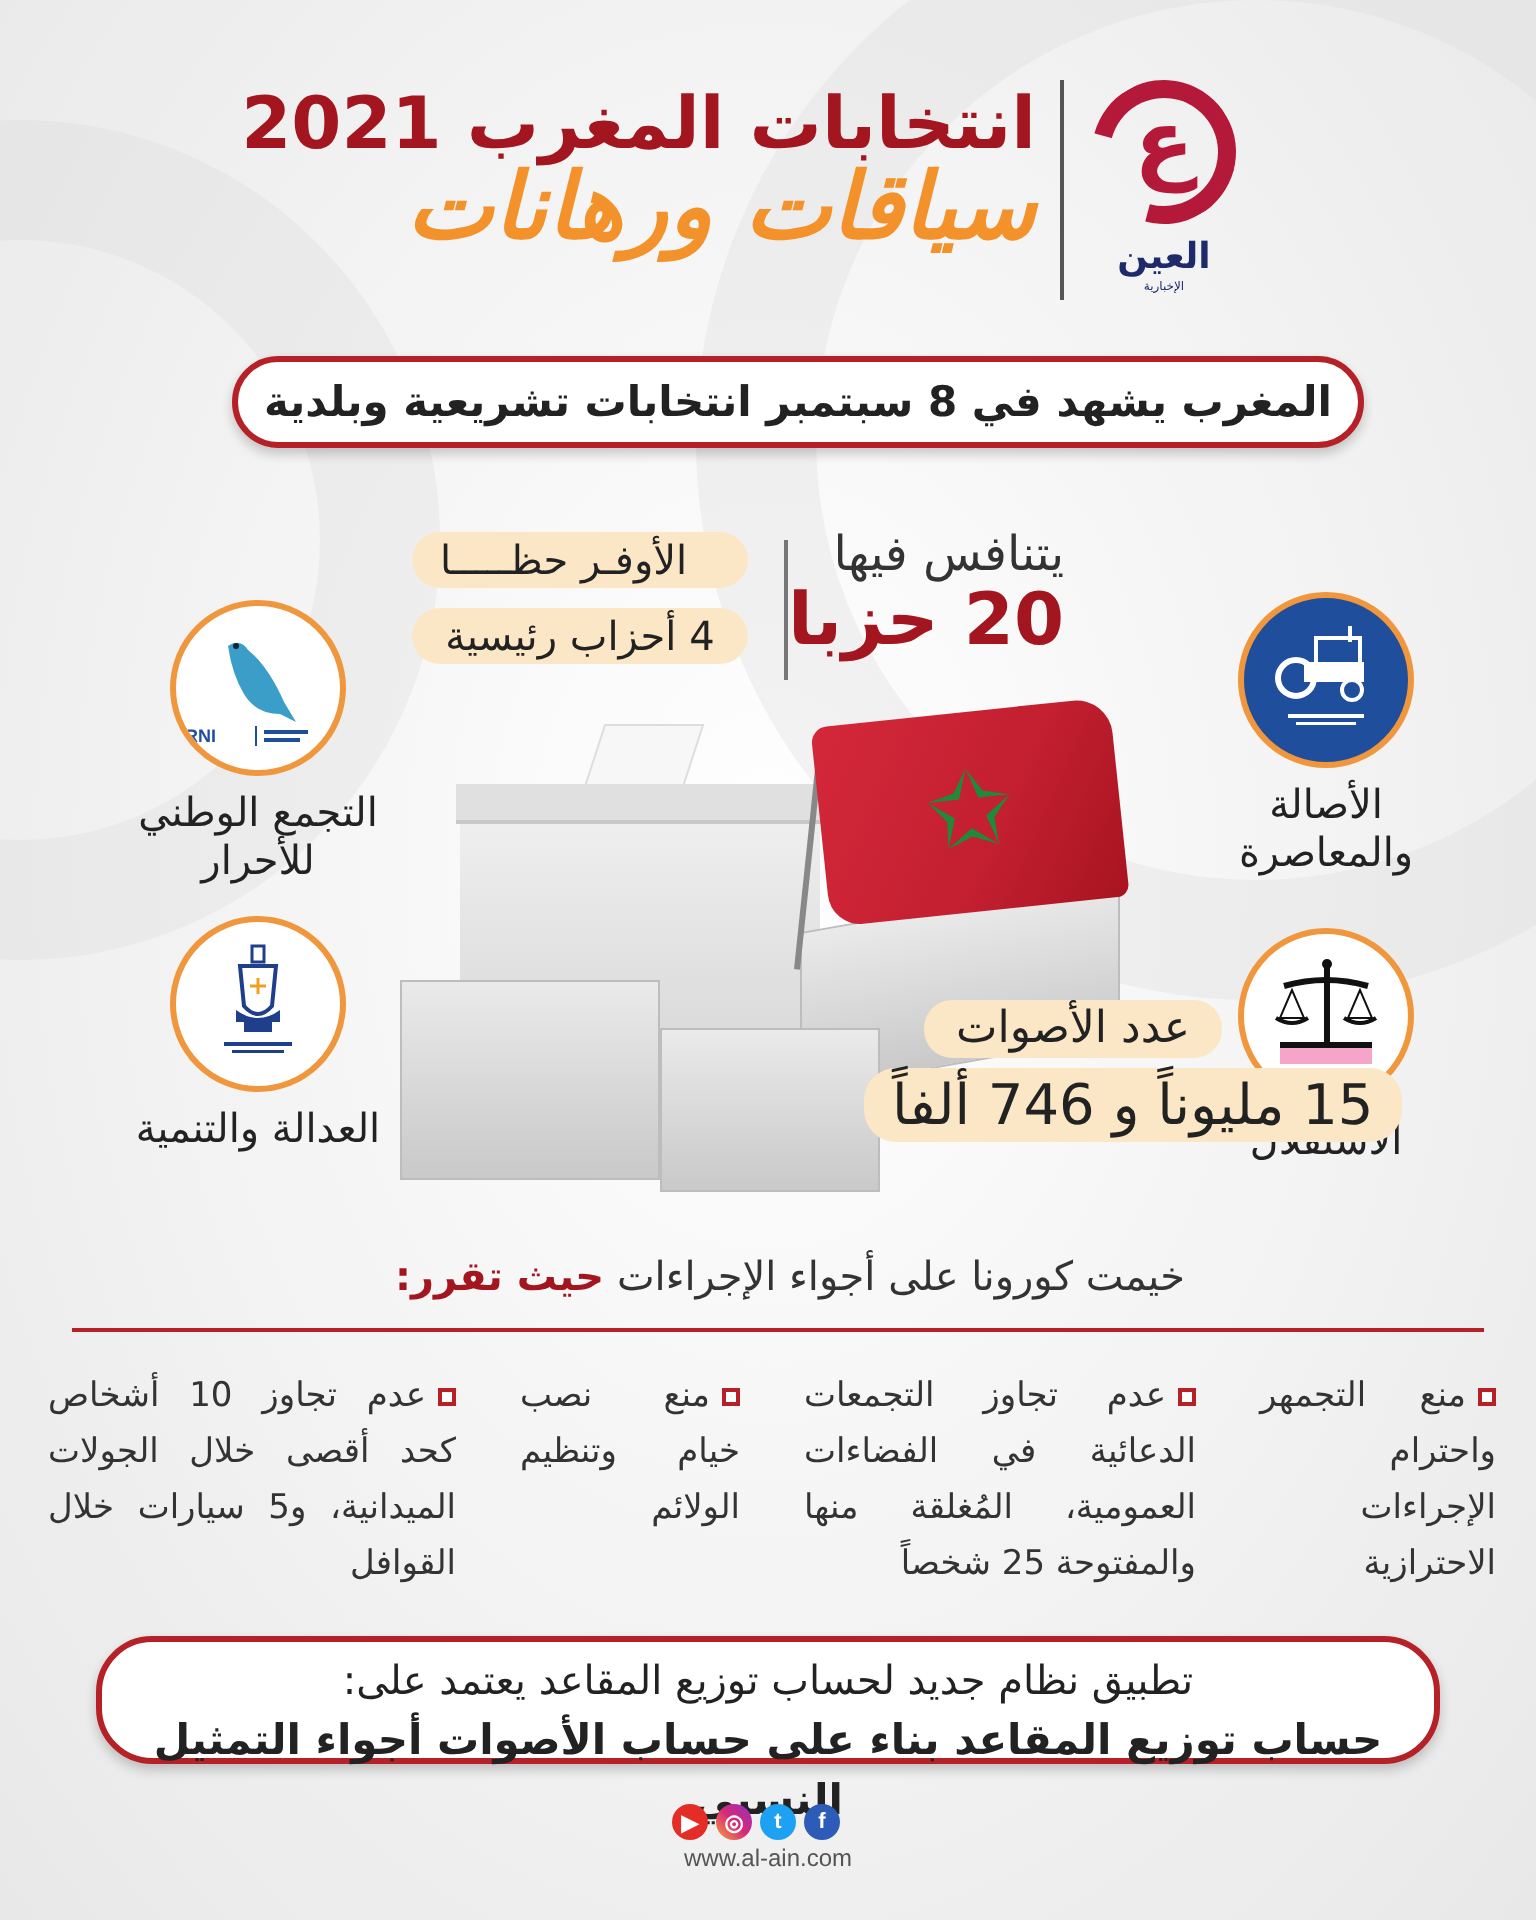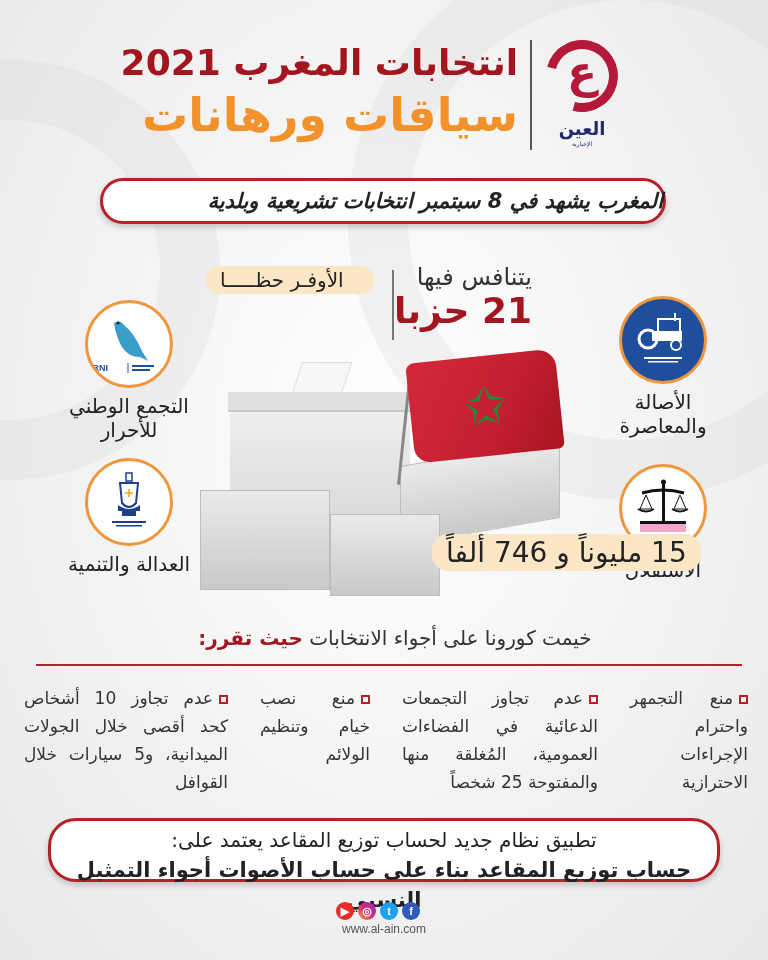--- a/index.html
+++ b/index.html
@@ -12,25 +12,25 @@
 
   
   .logo { position: absolute; left: 540px; top: 40px; width: 84px; height: 110px; }
   .logo-ring { position: absolute; left: 6px; top: 0; width: 72px; height: 72px; border-radius: 50%;
     border: 9px solid #b5193a; border-left-color: transparent; transform: rotate(-30deg); }
   .logo-glyph { position: absolute; left: 18px; top: 6px; width: 48px; font-size: 44px; font-weight: bold; color: #b5193a; text-align: center; direction: ltr; }
   .logo-text { position: absolute; left: 6px; top: 78px; width: 72px; text-align: center; font-size: 18px; font-weight: bold; color: #1f2a6b; }
   .logo-sub { position: absolute; left: 6px; top: 100px; width: 72px; text-align: center; font-size: 6px; color: #1f2a6b; }
   .header-divider { position: absolute; left: 530px; top: 40px; width: 2px; height: 110px; background: #555; }
   .title1 { position: absolute; right: 250px; top: 42px; font-size: 36px; font-weight: bold; color: #a4161f; white-space: nowrap; }
-  .title2 { position: absolute; right: 250px; top: 88px; font-size: 46px; font-weight: bold; color: #f3922a; white-space: nowrap; }
-
-  
-  .pill-banner { position: absolute; left: 100px; top: 178px; width: 566px; height: 46px; border: 3px solid #b62128;
-    border-radius: 24px; background: #fff; box-shadow: 0 3px 6px rgba(0,0,0,0.2); display: flex; align-items: center; justify-content: flex-start; font-style: italic; }
+  .title2 { position: absolute; right: 250px; top: 76px; font-size: 46px; font-weight: bold; color: #f3922a; white-space: nowrap; font-style: italic; }
+
+  
+  .pill-banner { position: absolute; left: 116px; top: 178px; width: 566px; height: 46px; border: 3px solid #b62128;
+    border-radius: 24px; background: #fff; box-shadow: 0 3px 6px rgba(0,0,0,0.2); display: flex; align-items: center; justify-content: center; }
   .pill-banner span { font-size: 21px; font-weight: bold; color: #222; }
 
   
   .compete-small { position: absolute; right: 236px; top: 263px; font-size: 24px; color: #333; }
   .compete-big { position: absolute; right: 236px; top: 290px; font-size: 36px; font-weight: bold; color: #a4161f; }
   .compete-divider { position: absolute; left: 392px; top: 270px; width: 2px; height: 70px; background: #777; }
   .tag { position: absolute; background: #fbe7c6; border-radius: 14px; padding: 2px 14px; font-size: 20px; color: #222; white-space: nowrap; }
   .tag-luck { left: 206px; top: 266px; width: 168px; text-align: left; }
   .tag-main { left: 206px; top: 304px; width: 168px; text-align: center; }
 
@@ -103,23 +103,24 @@
   </div>
   <div class="header-divider"></div>
   <div class="title1">انتخابات المغرب 2021</div>
   <div class="title2">سياقات ورهانات</div>
 
   <div class="pill-banner">
     <span>المغرب يشهد في 8 سبتمبر انتخابات تشريعية وبلدية</span>
   </div>
 
   <div class="compete-small">يتنافس فيها</div>
-  <div class="compete-big">21 حزبا</div>
+  <div class="compete-big">20 حزبا</div>
   <div class="compete-divider"></div>
   <div class="tag tag-luck">الأوفـر حظـــــا</div>
+  <div class="tag tag-main">4 أحزاب رئيسية</div>
 
   <div class="party p-pam">
     <div class="party-circle pam-circle">
       <svg width="70" height="70" viewBox="0 0 70 70">
         <rect x="30" y="14" width="22" height="14" fill="none" stroke="#fff" stroke-width="2"></rect>
         <rect x="24" y="26" width="30" height="10" fill="#fff"></rect>
         <circle cx="20" cy="34" r="9" fill="none" stroke="#fff" stroke-width="3"></circle>
         <circle cx="48" cy="40" r="5" fill="none" stroke="#fff" stroke-width="2"></circle>
         <rect x="46" y="8" width="2" height="8" fill="#fff"></rect>
         <rect x="16" y="52" width="38" height="2" fill="#fff"></rect>
@@ -177,24 +178,25 @@
   <div class="ballot-box"></div>
   <div class="ballot-lid"></div>
   <div class="building b1"></div>
   <div class="building b3"></div>
   <div class="building b2"></div>
   <div class="flag-pole"></div>
   <div class="flag">
     <span class="flag-star">✩</span>
   </div>
 
+  <div class="tag tag-votes-label">عدد الأصوات</div>
   <div class="tag tag-votes-value">15 مليوناً و 746 ألفاً</div>
 
   <div class="corona-title">
-    <span>خيمت كورونا على أجواء الانتخابات</span>
+    <span>خيمت كورونا على أجواء الإجراءات</span>
     <b>حيث تقرر:</b>
   </div>
   <div class="corona-line"></div>
 
   <div class="rules">
     <div class="rule r1">
       <span class="rule-bullet"></span><span>منع التجمهر واحترام الإجراءات الاحترازية</span>
     </div>
     <div class="rule r2">
       <span class="rule-bullet"></span><span>عدم تجاوز التجمعات الدعائية في الفضاءات العمومية، المُغلقة منها والمفتوحة 25 شخصاً</span>

